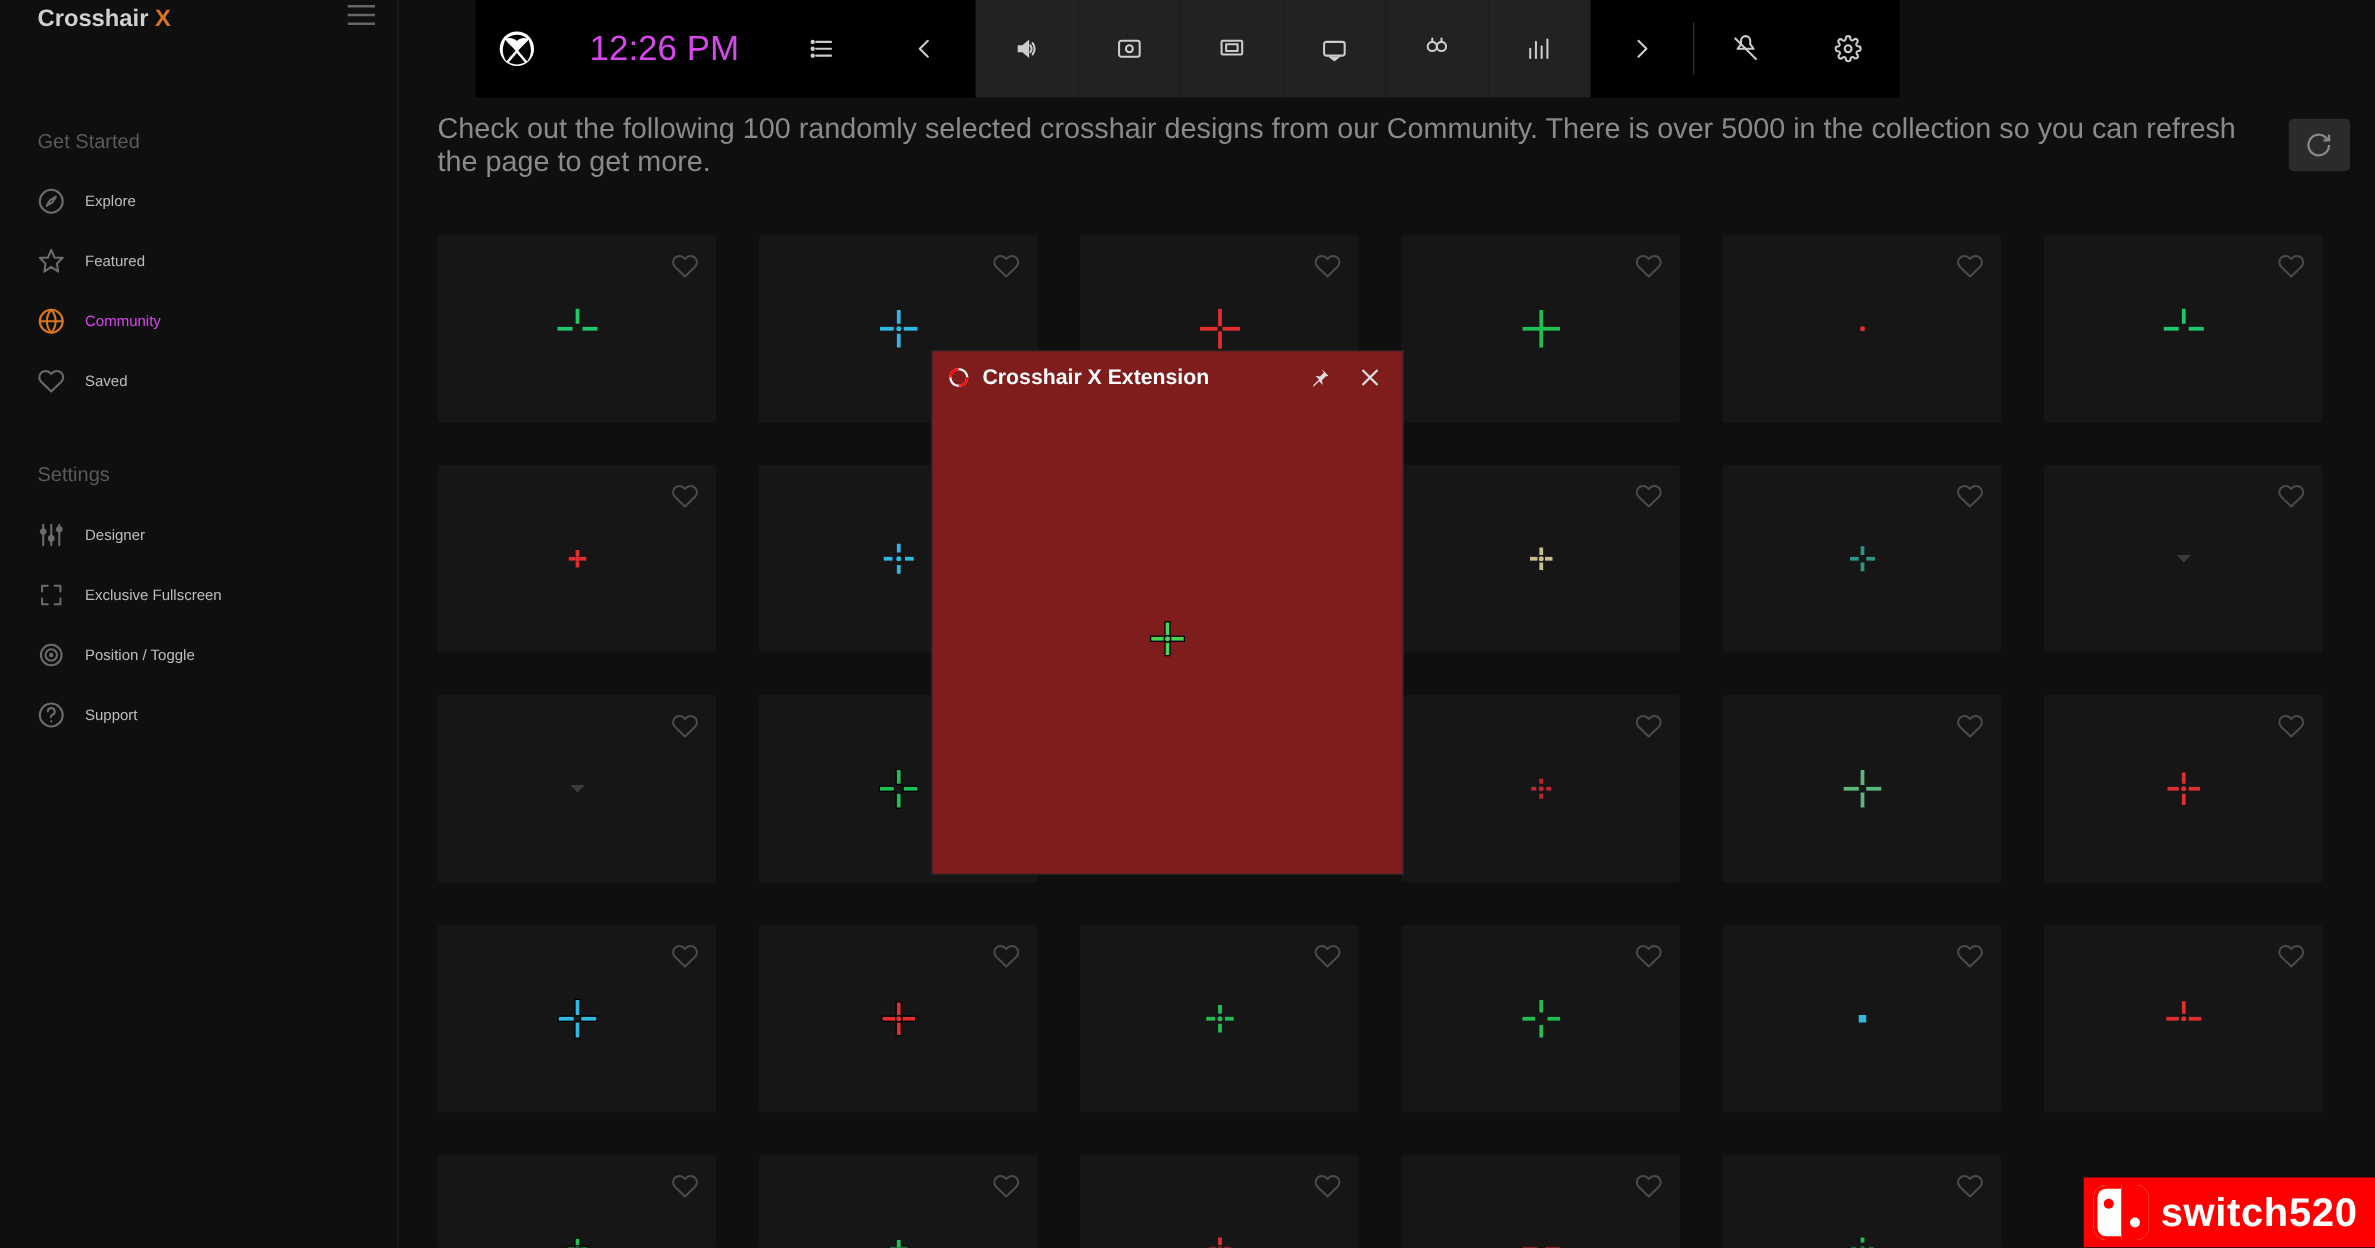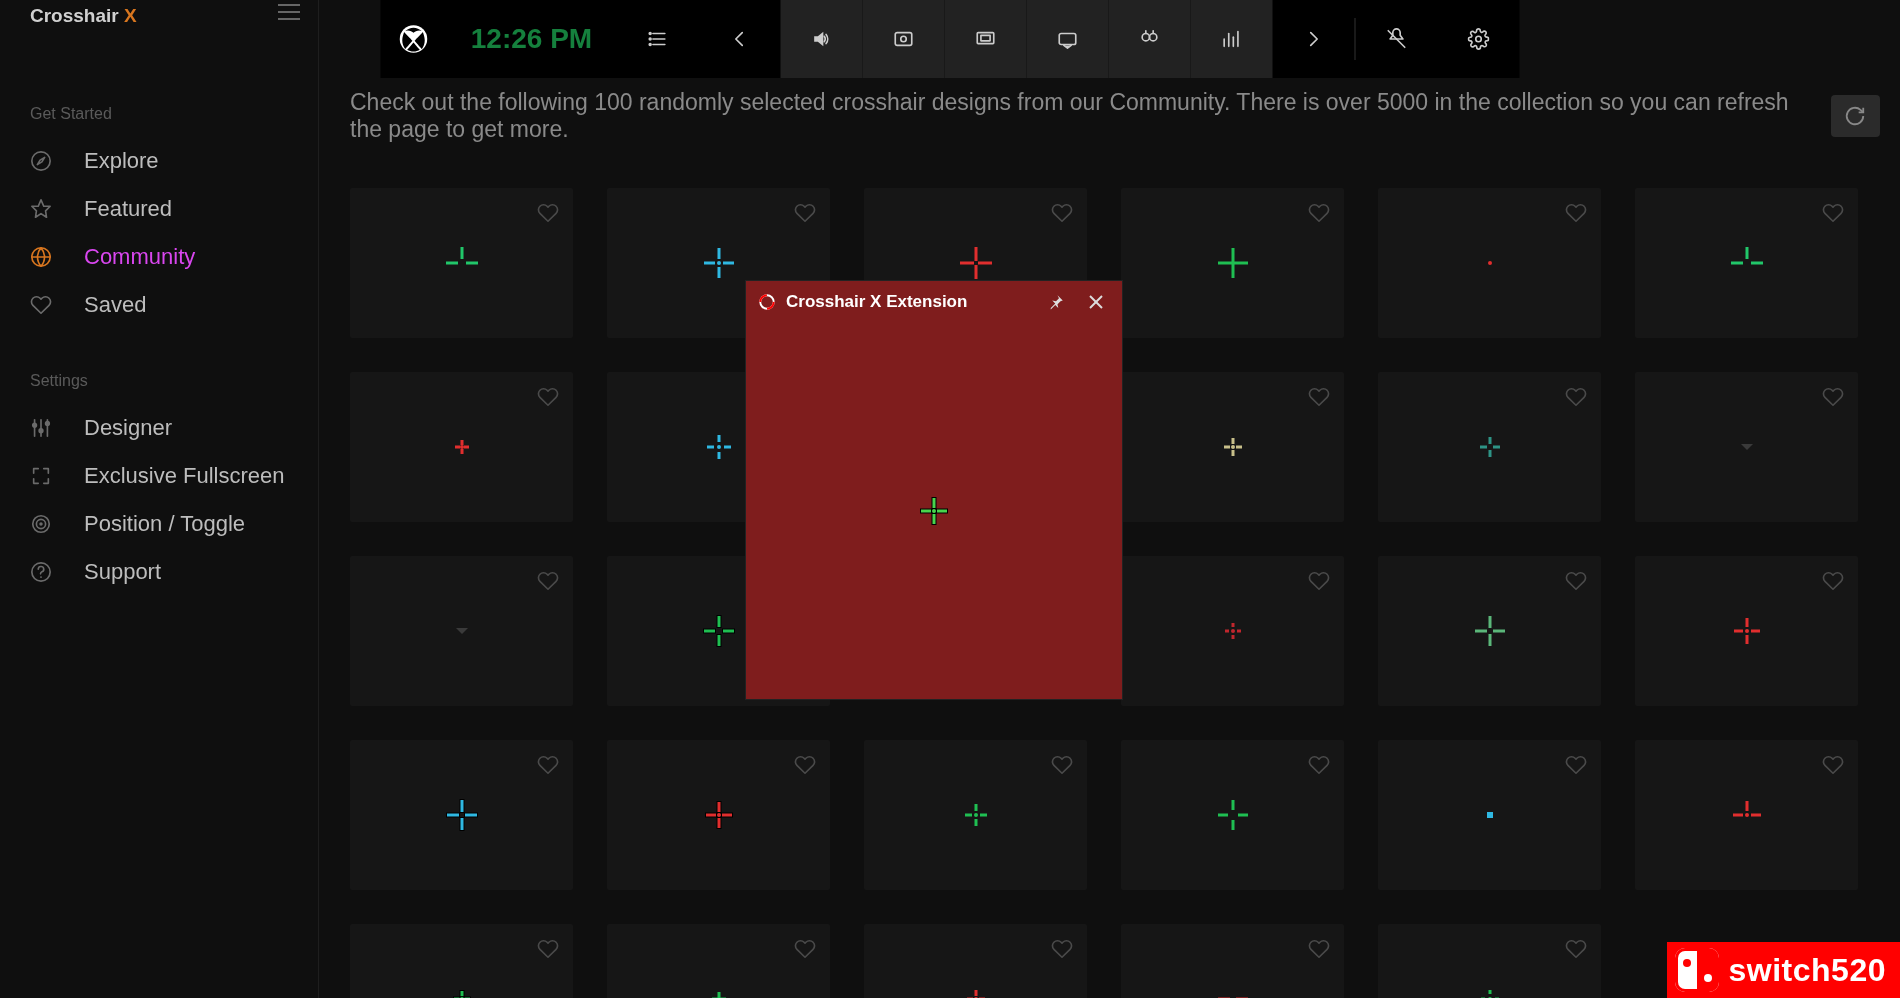--- a/index.html
+++ b/index.html
@@ -18,23 +18,23 @@
       width: 1px; background: #1e1e1e;
     }
     
     .sidebar { position: absolute; left: 0; top: 0; width: 318px; height: 100%; padding: 0 30px; }
     .brand { padding: 5px 0 0 0; font-size: 19px; font-weight: 600; color: #d0d0d0; }
     .brand .x { color: #d8761f; font-weight: 700; }
     .menu-toggle { position: absolute; right: 18px; top: 4px; color: #666; font-size: 20px; cursor: pointer; }
     .section-label { color: #5a5a5a; font-size: 16px; margin-top: 43px; margin-bottom: 14px; }
     .sidebar .section-label:first-of-type { margin-top: 78px; }
     .nav-item {
-      display: flex; align-items: center; gap: 32px;
+      display: flex; align-items: center; gap: 16px;
       height: 48px; cursor: pointer;
-      color: #bdbdbd; font-size: 22px;
+      color: #bdbdbd; font-size: 12px;
     }
     .nav-item.active { color: #d946ef; text-align: center; }
     .nav-item .icon { width: 22px; height: 22px; display: flex; align-items: center; justify-content: center; color: #6b6b6b; flex-shrink: 0; }
     .nav-item.active .icon { color: #d8761f; }
 
     
     .main { position: absolute; left: 350px; right: 20px; top: 0; bottom: 0; }
     .intro-row { display: flex; align-items: center; gap: 22px; margin-top: 89px; }
     .intro-text { color: #8a8a8a; font-size: 23px; }
     .refresh-btn {
@@ -74,21 +74,21 @@
     
     .gamebar {
       position: absolute; top: 0; left: 50%; transform: translateX(-50%);
       height: 78px; display:flex; align-items:stretch;
       background: #000;
     }
     .gamebar .cell {
       width: 82px; display:flex; align-items:center; justify-content:center;
       color: #ccc; cursor: pointer; position: relative;
     }
-    .gamebar .cell.time { width: 170px; font-size: 28px; font-weight: 700; color: #15803d; cursor: default; }
+    .gamebar .cell.time { width: 170px; font-size: 28px; font-weight: 400; color: #d946ef; cursor: default; }
     .gamebar .cell.xbox { width: 66px; }
     .gamebar .cell.group { background: #222; }
     .gamebar .divider { width: 1px; background: #333; margin: 18px 0; }
 
     
     .ext-window {
       position: absolute; left: 745px; top: 280px; width: 378px; height: 420px;
       background: #7f1d1d; border: 1px solid #222;
     }
     .ext-title {

